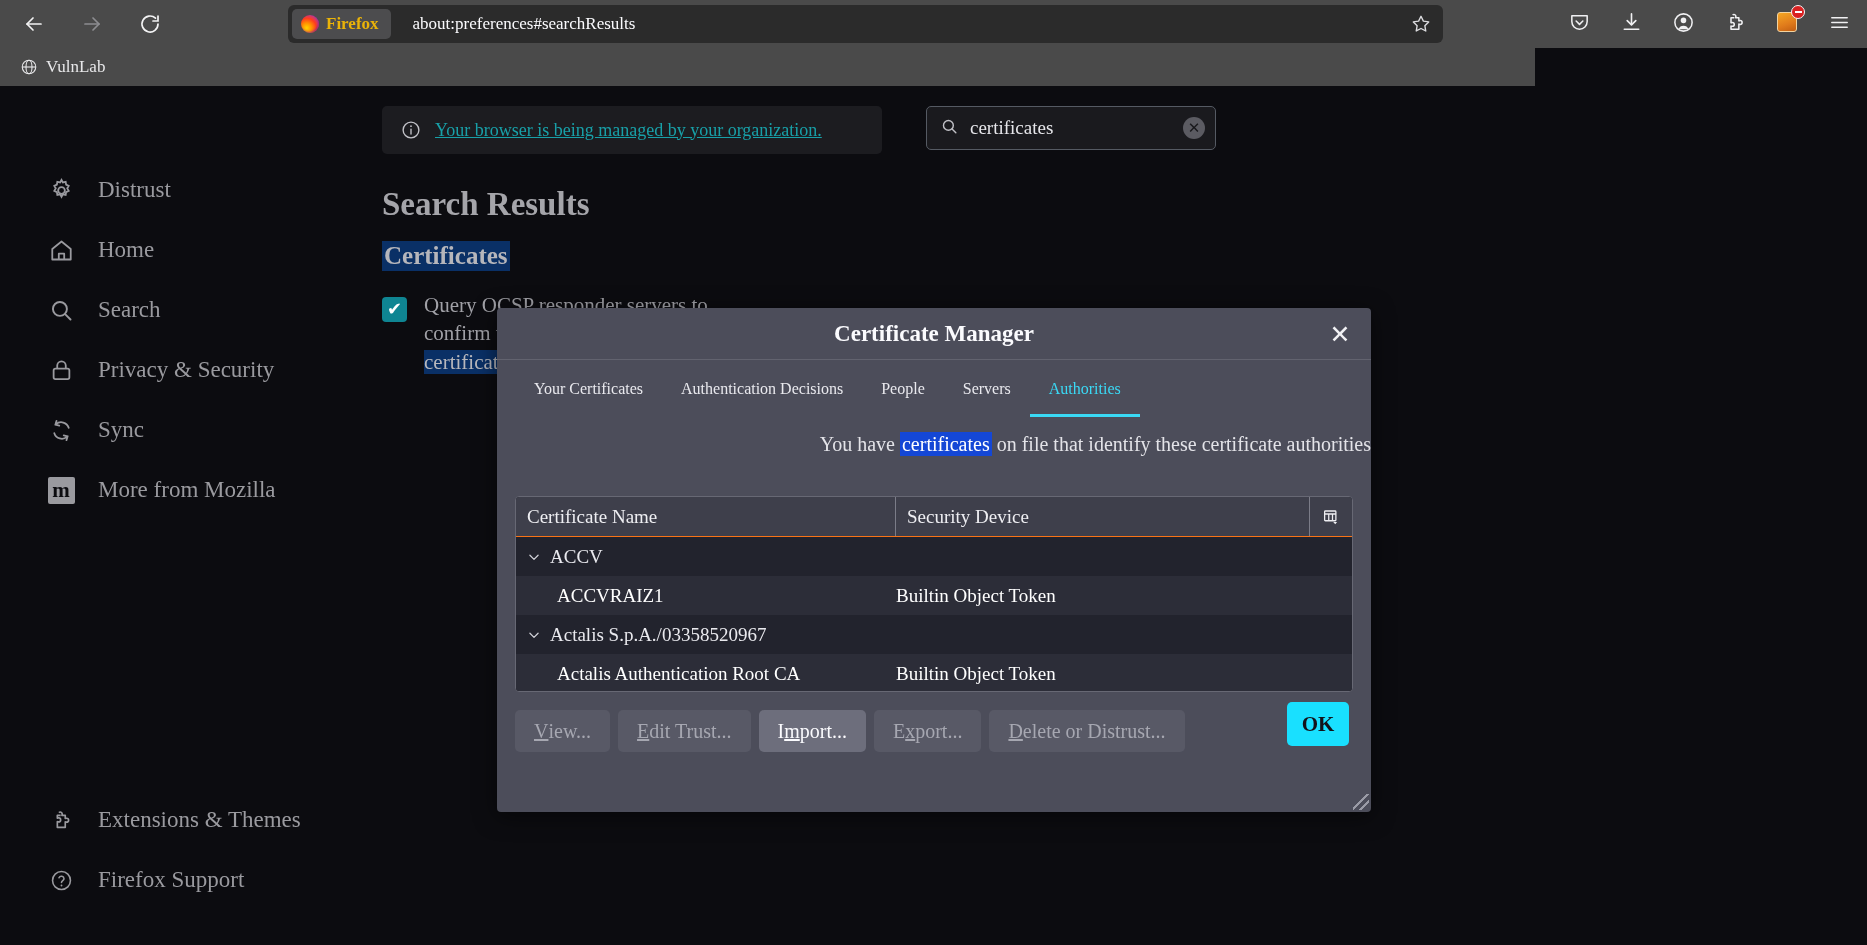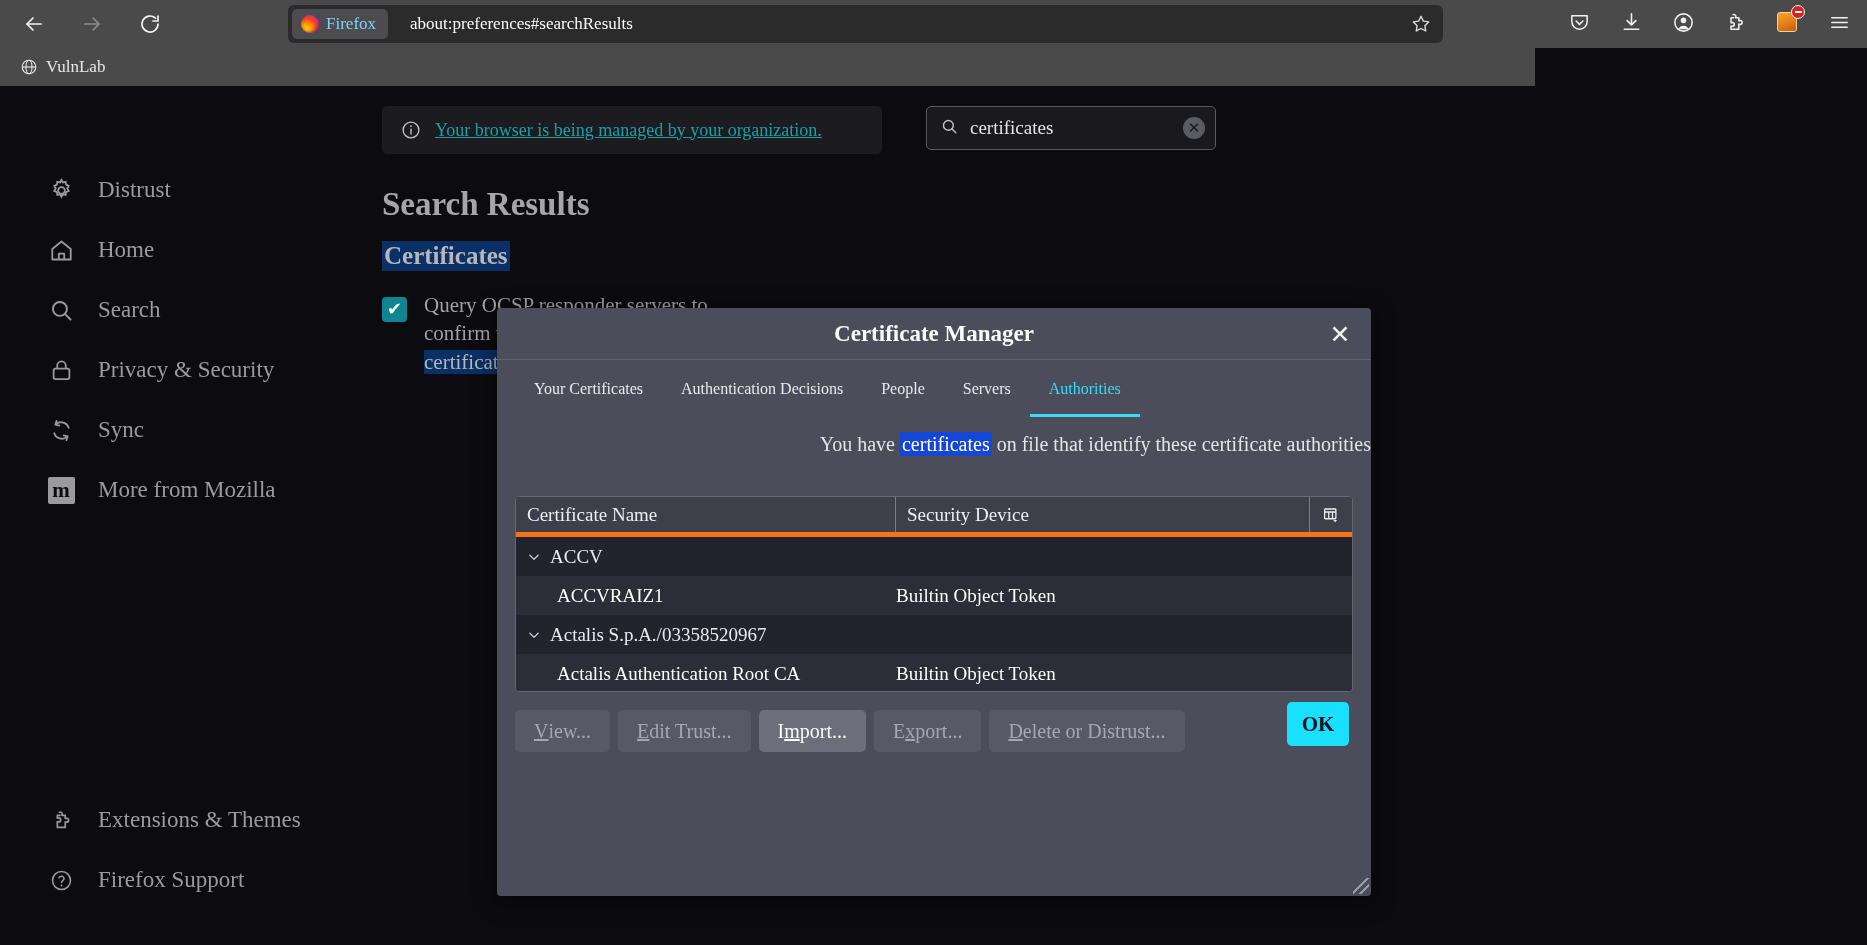--- a/index.html
+++ b/index.html
@@ -29,21 +29,21 @@
     position: absolute; left: 288px; top: 5px;
     width: 1155px; height: 38px;
     background: #2b2b2b; border-radius: 6px;
     display: flex; align-items: center;
   }
   #identity-chip {
     display: flex; align-items: center; gap: 7px;
     background: #4c4c4e; border-radius: 5px;
     height: 30px; margin-left: 4px; padding: 0 12px 0 9px;
   }
-  #identity-chip .chip-label { font-size: 17px; color: #7dd3fc; }
+  #identity-chip .chip-label { font-size: 17px; color: #eab308; font-weight: bold; }
   #firefox-logo {
     width: 18px; height: 18px; border-radius: 50%;
     background: radial-gradient(circle at 32% 72%, #ffd400 0%, #ff9500 26%, #ff3b1e 54%, #9a3bd2 92%);
     box-shadow: inset -1px -1px 2px rgba(120,30,160,.6);
   }
   #url-text {
     font-size: 17px; color: #fbfbfe; margin-left: 22px;
     white-space: nowrap; overflow: hidden;
   }
   #star-btn {
@@ -154,21 +154,21 @@
     color: #ffffff; font-size: 18px; line-height: 25px; text-align: center;
     flex: none; margin-top: 6px;
     font-family: "Liberation Sans", sans-serif;
   }
   #result-label { font-size: 21px; color: #a0a0a6; line-height: 1.35; }
   #result-label .hl { background: #0a3066; color: #b7b7bc; }
 
   
   #cert-dialog {
     position: absolute; left: 497px; top: 222px;
-    width: 874px; height: 588px;
+    width: 874px; height: 504px;
     background: #4c4d5a; border-radius: 4px;
     box-shadow: 0 4px 22px rgba(0,0,0,.55);
     overflow: hidden;
   }
   #dialog-titlebar {
     position: relative; height: 52px;
     display: flex; align-items: center; justify-content: center;
     border-bottom: 1px solid #62636f;
   }
   #dialog-title { font-size: 23px; font-weight: bold; color: #fbfbfe; }
@@ -199,21 +199,21 @@
   #cert-desc .hl { background: #1447d6; color: #ffffff; padding: 1px 2px; }
 
   #cert-table {
     position: absolute; left: 18px; top: 188px;
     width: 838px; height: 196px;
     background: #1f2029; border: 1px solid #676874; border-radius: 4px;
     overflow: hidden;
   }
   #table-head {
     display: flex; height: 40px; align-items: stretch;
-    background: #3e3f4b; border-bottom: 5px solid #f97316;
+    background: #3e3f4b; border-bottom: 1px solid #f97316;
   }
   .th {
     display: flex; align-items: center; padding-left: 11px;
     font-size: 19px; color: #eeeef2;
   }
   .th.name { width: 380px; border-right: 1px solid #7b7c88; }
   .th.device { flex: 1; border-right: 1px solid #7b7c88; }
   .th.picker { width: 42px; justify-content: center; padding-left: 0; color: #eeeef2; }
 
   .trow { display: flex; align-items: center; height: 39px; font-size: 19px; }

